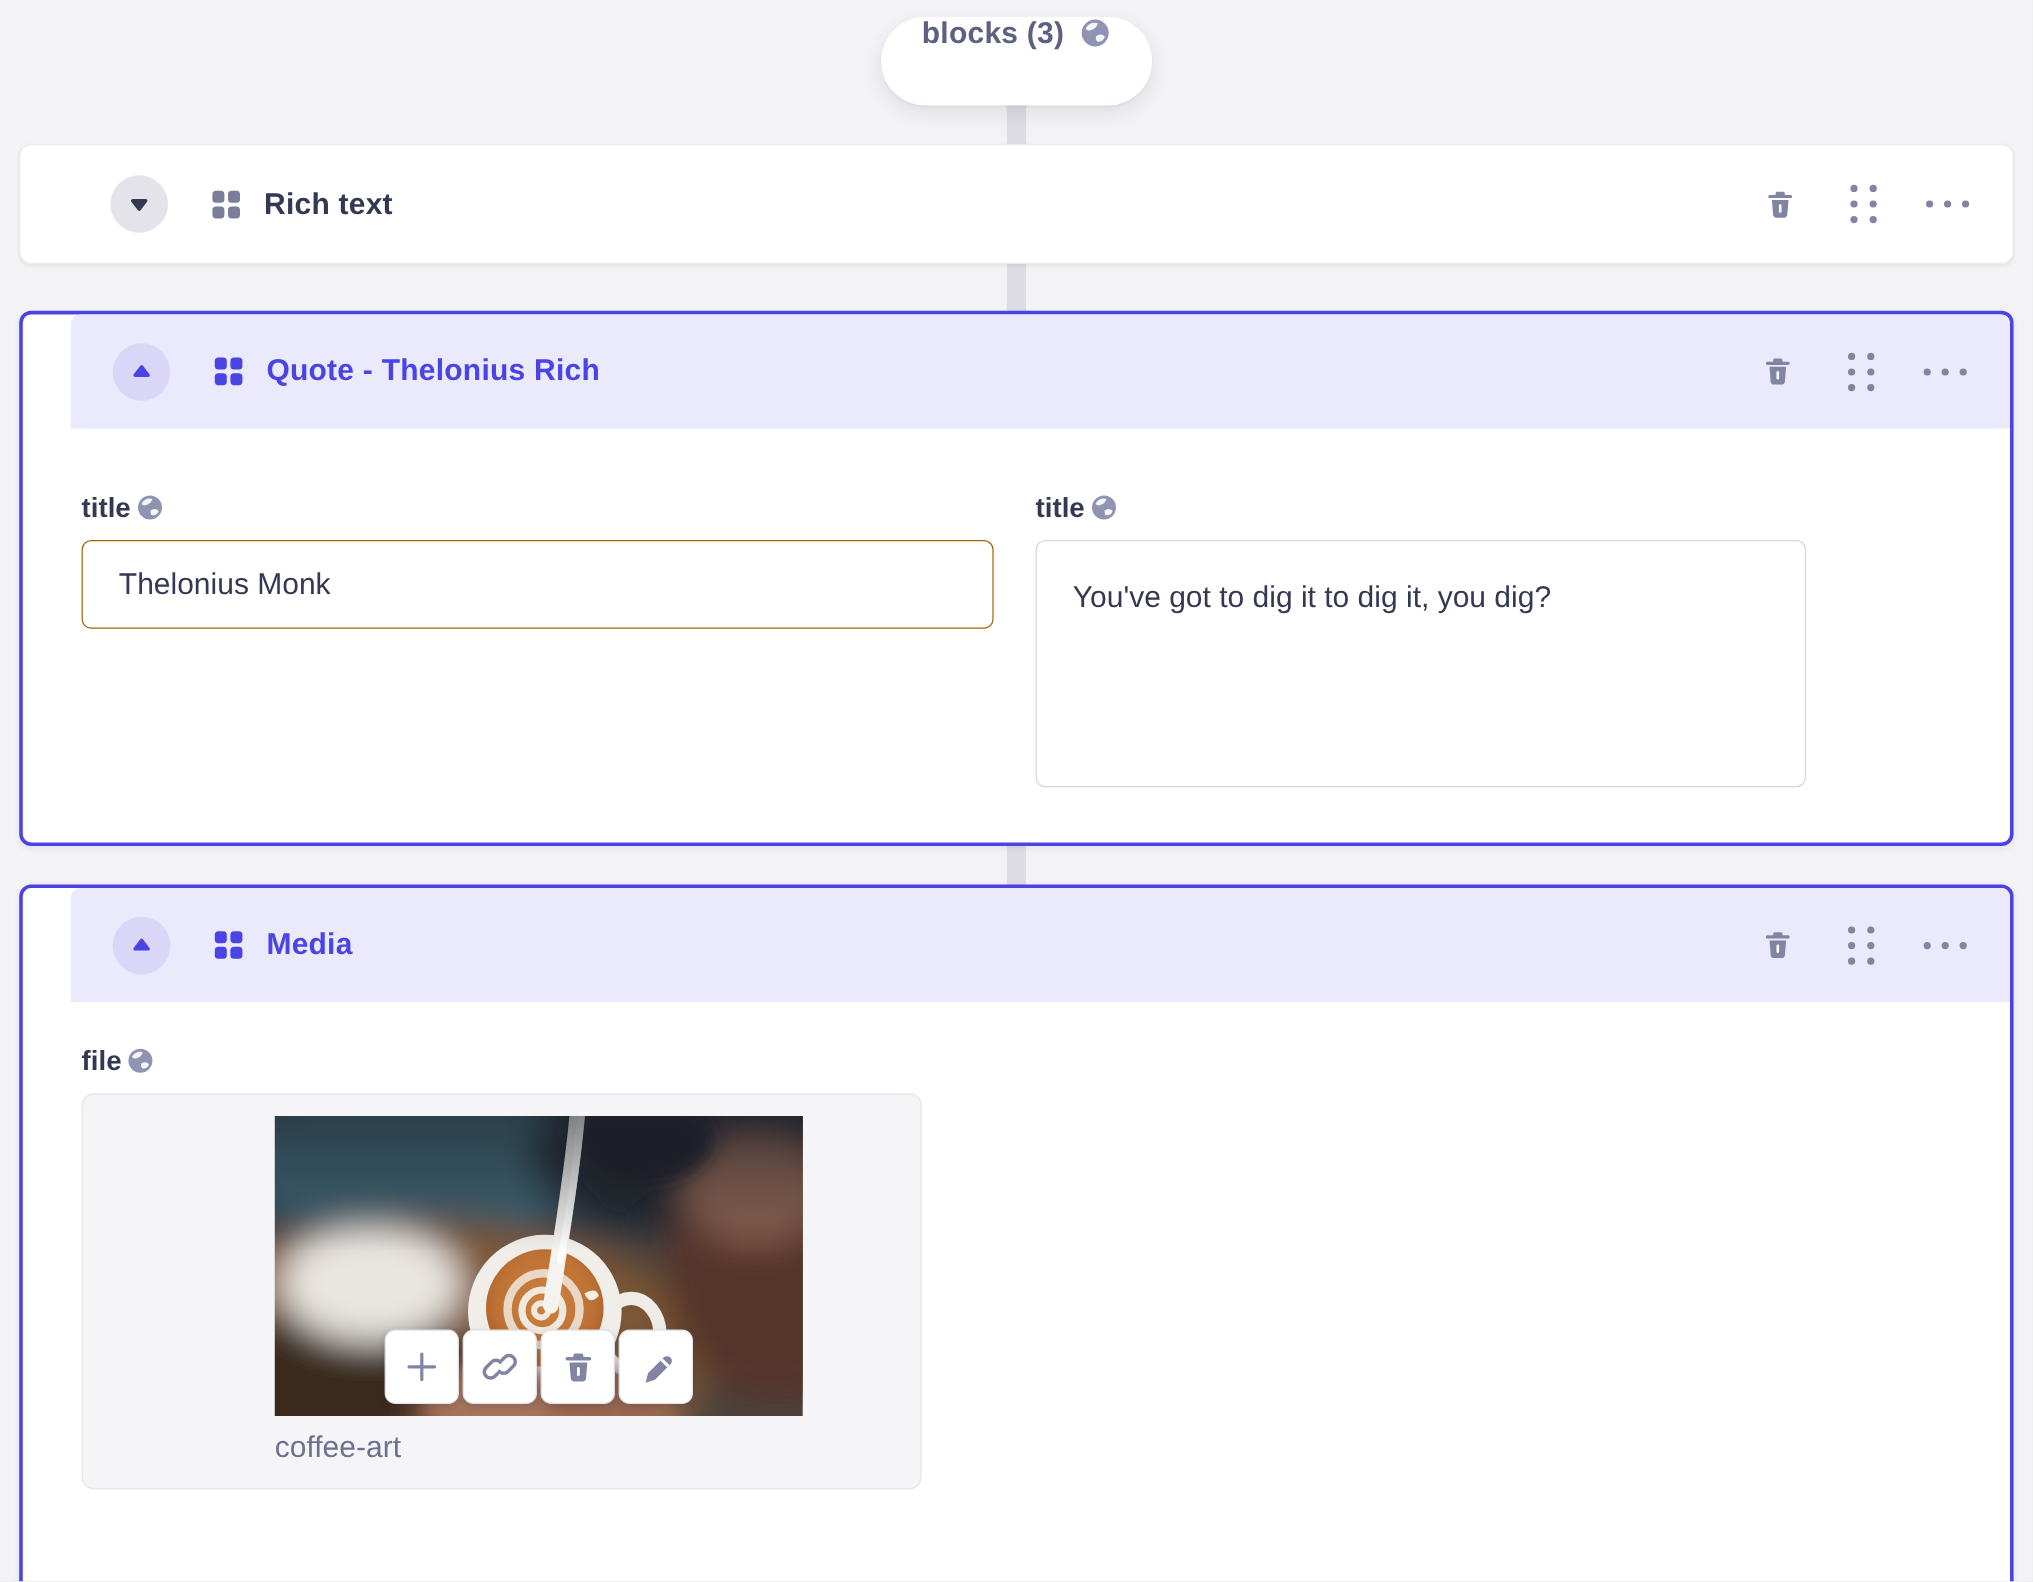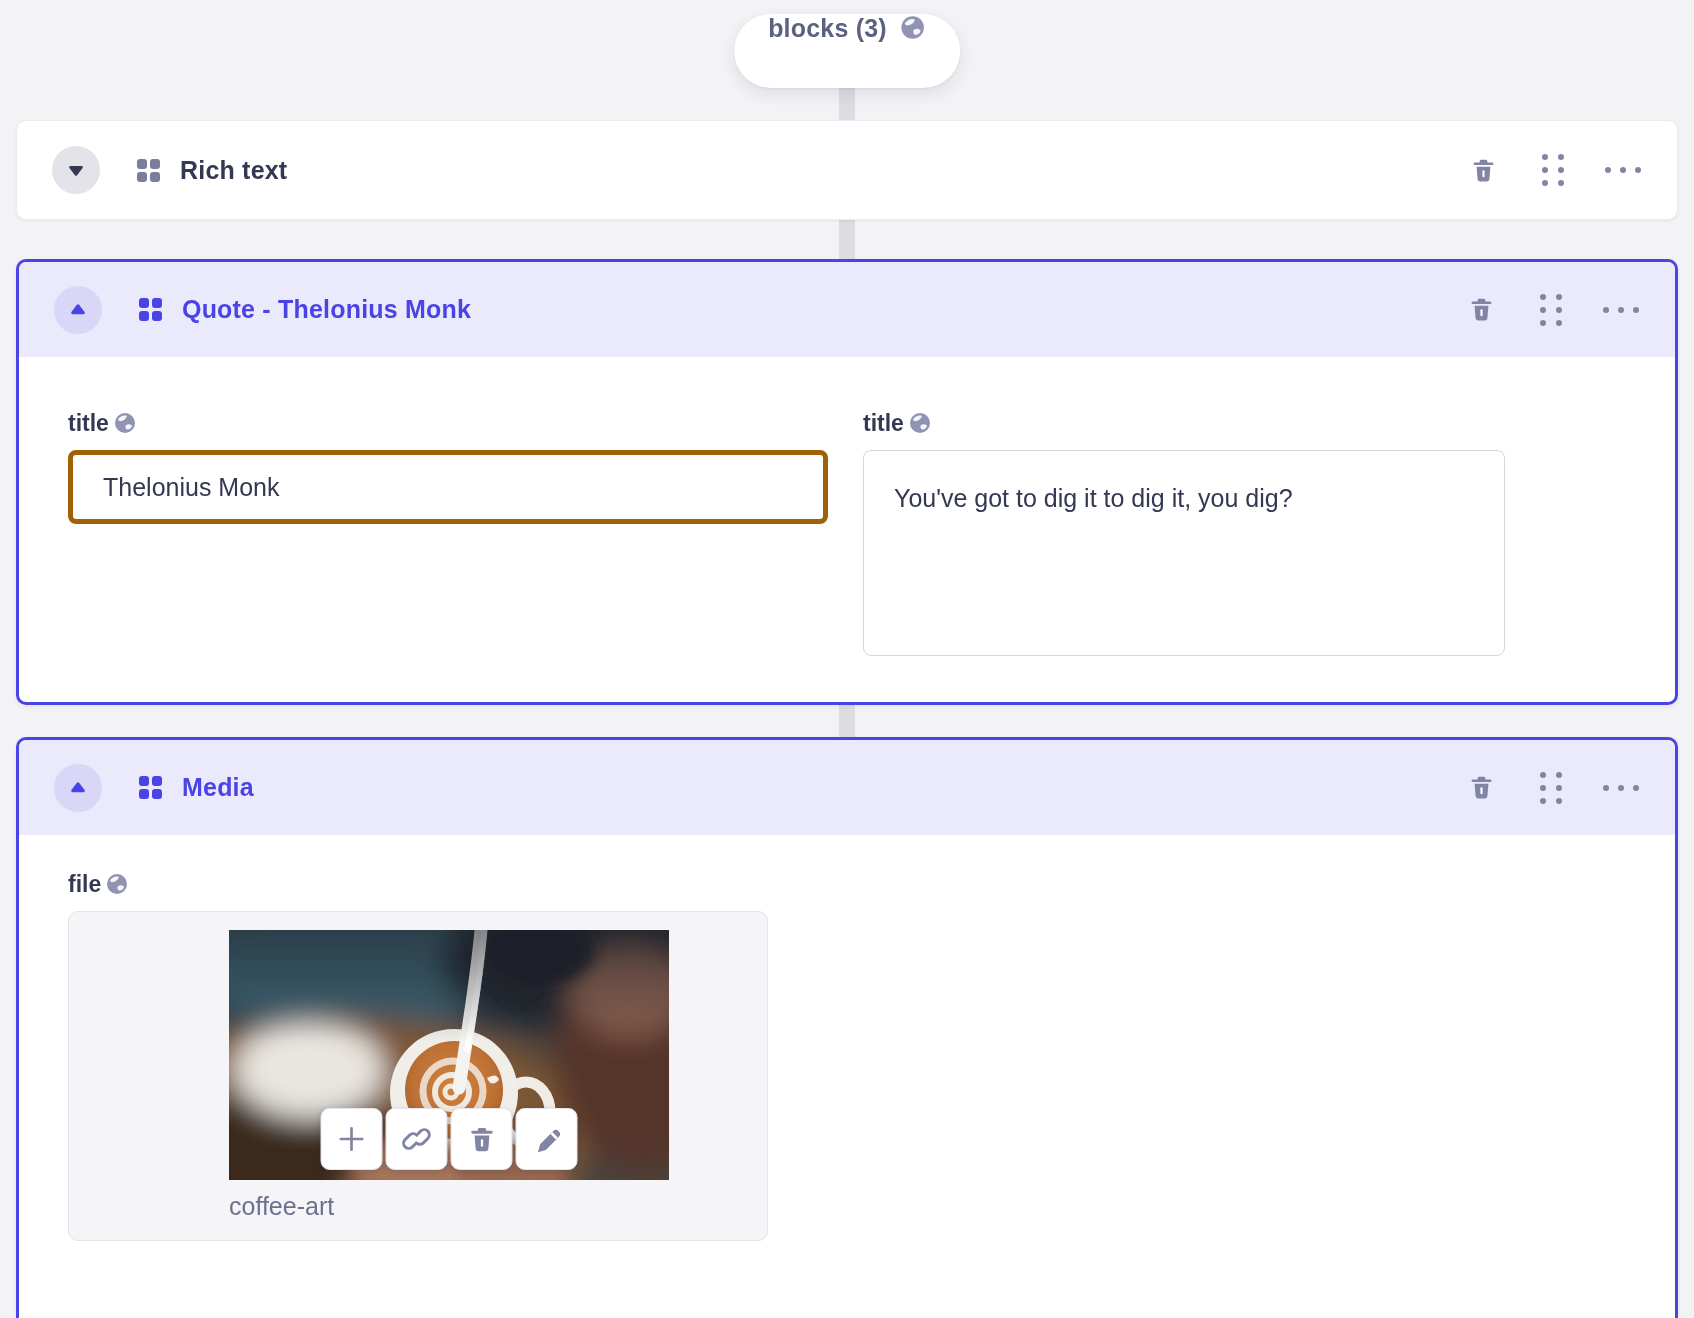--- a/index.html
+++ b/index.html
@@ -35,21 +35,21 @@
   }
   .card.collapsed { margin-top:120px; height:100px; }
   .card.active {
     border:3px solid #4a43e6; box-shadow:0 2px 5px rgba(35,38,59,.07);
   }
   .card.quote { margin-top:39px; height:446px; }
   .card.media { margin-top:32px; height:658px; }
 
   .card-header {
     display:flex; align-items:center; height:100%;
-    padding:0 40px 0 35px; border-radius:8px 8px 0 0;
+    padding:0 40px 0 35px; border-radius:8px 8px 0 0;margin-left:40px;
   }
   .card.active .card-header { height:95px; background:#ebe9fc; }
 
   .toggle-btn {
     width:48px; height:48px; border-radius:50%; border:none; cursor:pointer;
     display:flex; align-items:center; justify-content:center; flex:0 0 auto;
     background:#e3e3e9;
   }
   .card.active .toggle-btn { background:#d9d6f8; }
 
@@ -72,21 +72,21 @@
   
   .quote-body { display:flex; gap:35px; padding:53px 0 0 49px; }
   .field-col-left  { width:760px; }
   .field-col-right { width:642px; }
 
   .label-row { display:flex; align-items:center; gap:4px; height:26px; }
   .field-label { font-size:23px; font-weight:700; color:#343853; }
 
   .text-input {
     margin-top:14px; width:100%; height:74px;
-    border:5px solid #a16207; border-radius:8px; background:#fff;
+    border:1px solid #a16207; border-radius:8px; background:#fff;
     font-family:"Liberation Sans","DejaVu Sans",sans-serif;
     font-size:25px; color:#343853; padding:0 30px;
   }
   .text-area {
     margin-top:14px; width:100%; height:206px; resize:none;
     border:1px solid #d6d6de; border-radius:8px; background:#fff;
     font-family:"Liberation Sans","DejaVu Sans",sans-serif;
     font-size:25px; color:#343853; padding:30px; line-height:34px;
   }
 
@@ -194,21 +194,21 @@
         </svg>
       </button>
       <span class="type-icon">
         <span class="grid-icon">
             <span></span>
             <span></span>
             <span></span>
             <span></span>
           </span>
       </span>
-      <h2 class="block-title">Quote - Thelonius Monk</h2>
+      <h2 class="block-title">Quote - Thelonius Rich</h2>
       <div class="header-actions">
         <button class="icon-btn">
           <svg width="27" height="27" viewBox="0 0 24 25" fill="#8184a2">
               <use href="#trash-fill"></use>
             </svg>
         </button>
         <button class="icon-btn">
           <span class="drag-dots">
               <i></i>
               <i></i>

